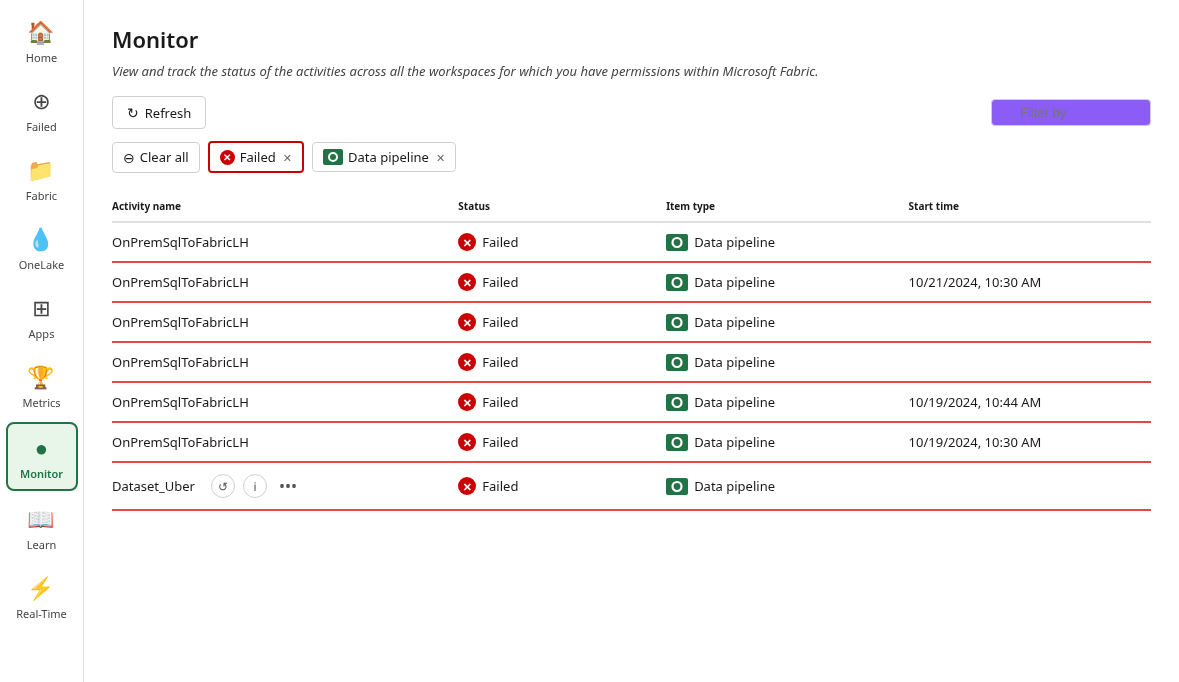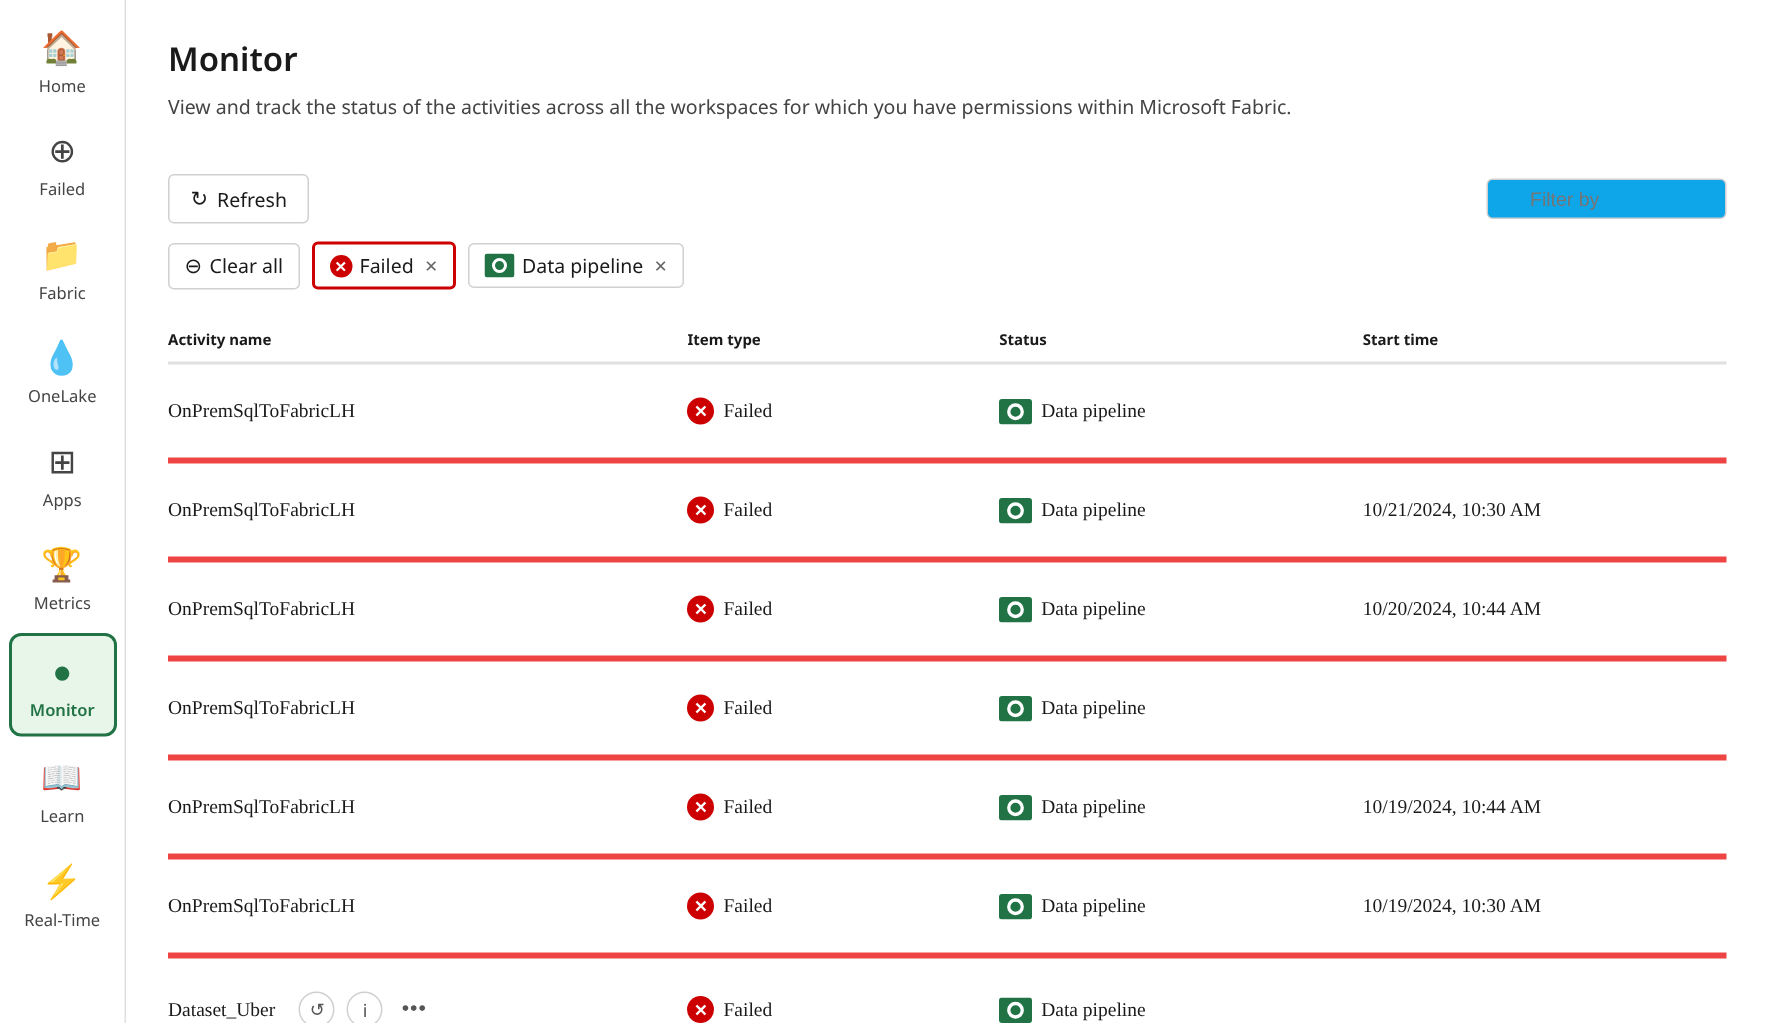--- a/index.html
+++ b/index.html
@@ -59,21 +59,22 @@
 
     .page-title {
       font-size: 22px;
       font-weight: 600;
       color: #1a1a1a;
       margin-bottom: 8px;
     }
     .page-subtitle {
       font-size: 13px;
       color: #444;
-      margin-bottom: 36px;
+      margin-bottom: 16px;
+      font-style: italic;
     }
 
     
     .toolbar {
       display: flex;
       align-items: center;
       gap: 8px;
       margin-bottom: 12px;
     }
     .btn {
@@ -122,21 +123,21 @@
     .filter-search-wrap {
       margin-left: auto;
       display: flex;
       align-items: center;
     }
     .filter-search {
       border: 1px solid #d0d0d0;
       border-radius: 4px;
       padding: 5px 10px 5px 28px;
       font-size: 13px;
-      background: #0ea5e9;
+      background: #8b5cf6;
       width: 160px;
       position: relative;
     }
     .filter-search-container {
       position: relative;
       display: flex;
       align-items: center;
     }
     .filter-search-icon {
       position: absolute;
@@ -152,26 +153,25 @@
       grid-template-columns: 2fr 1.2fr 1.4fr 1.4fr;
       padding: 8px 0;
       border-bottom: 2px solid #e0e0e0;
       font-size: 10px;
       font-weight: 700;
       color: #1a1a1a;
     }
     .table-row {
       display: grid;
       grid-template-columns: 2fr 1.2fr 1.4fr 1.4fr;
-      padding: 22px 0;
-      border-bottom: 4px solid #ef4444;
+      padding: 10px 0;
+      border-bottom: 2px solid #ef4444;
       font-size: 13px;
       color: #1a1a1a;
       align-items: center;
-      font-family: Liberation Serif, serif;
     }
 
     .status-cell {
       display: flex;
       align-items: center;
       gap: 6px;
     }
     .status-failed-icon {
       width: 18px;
       height: 18px;
@@ -301,22 +301,22 @@
           <circle cx="10" cy="8" r="4" fill="none" stroke="white" stroke-width="2"></circle>
         </svg>
       </span>
       <span>Data pipeline</span>
       <span class="chip-close">✕</span>
     </div>
   </div>
 
   <div class="table-header">
     <span>Activity name</span>
+    <span>Status</span>
     <span>Item type</span>
-    <span>Status</span>
     <span>Start time</span>
   </div>
   <div id="table-body">
       <div class="table-row">
       <div class="activity-name-cell">
         <span>OnPremSqlToFabricLH</span>
 
       </div>
       <div class="status-cell">
         <div class="status-failed-icon">✕</div>
@@ -357,21 +357,20 @@
         <div class="status-failed-icon">✕</div>
         <span>Failed</span>
       </div>
       <div class="item-type-cell">
         <svg width="22" height="17" viewBox="0 0 22 17">
           <rect width="22" height="17" rx="2" fill="#217346"></rect>
           <circle cx="11" cy="8.5" r="4.5" fill="none" stroke="white" stroke-width="2.2"></circle>
         </svg>
         <span>Data pipeline</span>
       </div>
-      <span>10/20/2024, 10:44 AM</span>
     </div>
       <div class="table-row">
       <div class="activity-name-cell">
         <span>OnPremSqlToFabricLH</span>
 
       </div>
       <div class="status-cell">
         <div class="status-failed-icon">✕</div>
         <span>Failed</span>
       </div>

